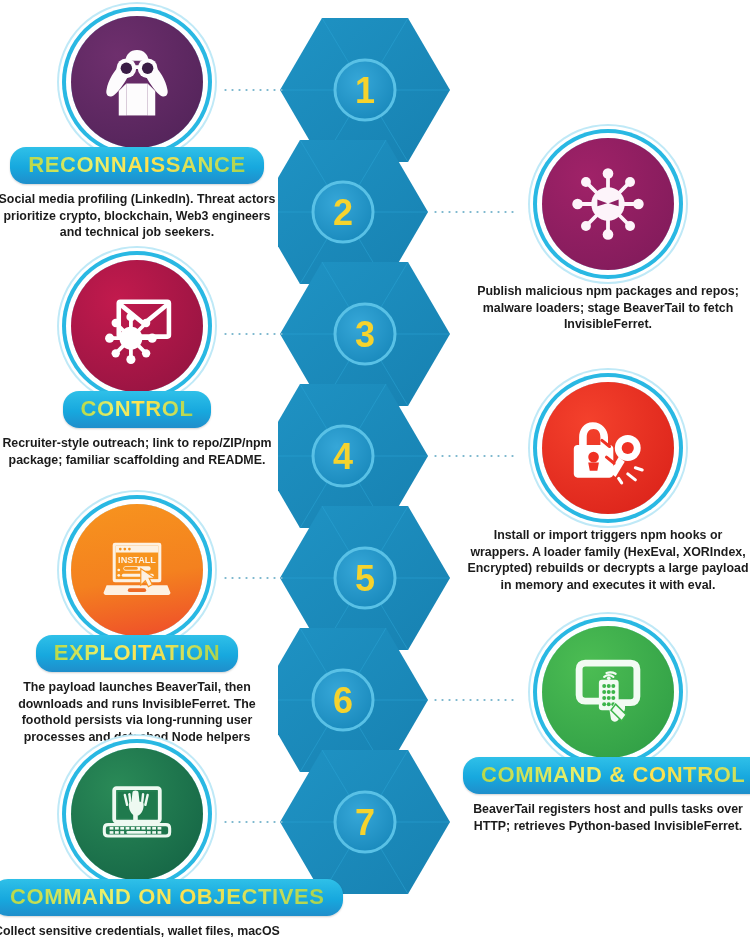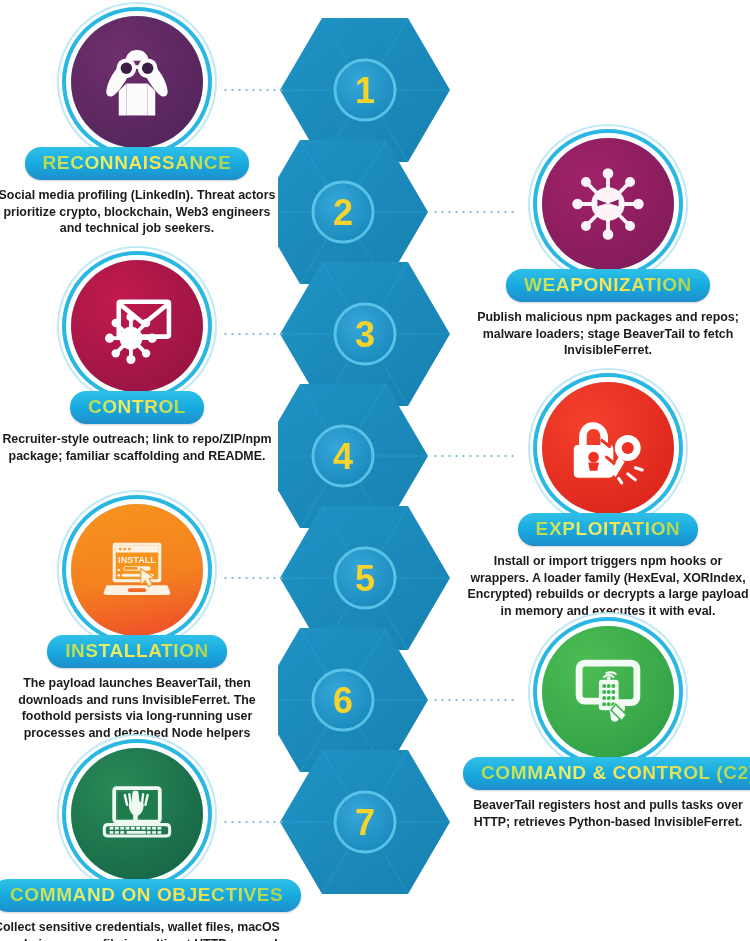--- a/index.html
+++ b/index.html
@@ -34,21 +34,21 @@
     position: relative;
     display: inline-block;
     margin-top: -7px;
     padding: 5px 18px 6px;
     border-radius: 16px;
     background: linear-gradient(180deg, #2fc0e8 0%, #17a8de 55%, #1f8ecb 100%);
     box-shadow: 0 1px 2px rgba(0,0,0,.18);
     z-index: 3;
   }
   .pill-text {
-    font-size: 19px; font-weight: 700; letter-spacing: .6px;
+    font-size: 22px; font-weight: 700; letter-spacing: .6px;
     font-family: "Liberation Sans", sans-serif;
     background: linear-gradient(90deg, #b9d94a 0%, #e8ef6b 30%, #ffe14f 55%, #cfe05a 80%, #a9d24e 100%);
     -webkit-background-clip: text; background-clip: text;
     -webkit-text-fill-color: transparent; color: #d8e45a;
     white-space: nowrap;
   }
   .desc {
     margin-top: 7px;
     font-size: 12.4px; line-height: 16.5px;
     font-weight: 700; color: #1b1b1b;
@@ -257,23 +257,20 @@
             <circle cx="79" cy="21" r="6.5"></circle>
               <circle cx="21" cy="79" r="6.5"></circle>
           </g>
           <g fill="#8e1f63">
             <path d="M36 44 L49 49 L36 53 z"></path>
             <path d="M64 44 L51 49 L64 53 z"></path>
           </g>
         </svg>
       </div>
     </div>
-    <div class="pill">
-      <span class="pill-text">WEAPONIZATION</span>
-    </div>
     <div class="desc">Publish malicious npm packages and repos; malware loaders; stage BeaverTail to fetch InvisibleFerret.</div>
   </div>
 
   <div class="stage left" style="top:256px;">
     <div class="badge-wrap">
       <div class="badge" style="background:radial-gradient(circle at 35% 30%, #c21a4d, #8f1340);">
         <svg viewBox="0 0 100 100">
           <g fill="none" stroke="#fff" stroke-width="6" stroke-linejoin="round">
             <rect x="26" y="18" width="66" height="46" rx="2"></rect>
             <polyline points="26,20 59,47 92,20"></polyline>
@@ -329,23 +326,20 @@
             <line x1="42" y1="40" x2="52" y2="48"></line>
             <line x1="48" y1="62" x2="58" y2="70"></line>
           </g>
           <g stroke="#fff" stroke-width="4" stroke-linecap="round">
             <line x1="76" y1="84" x2="86" y2="92"></line>
             <line x1="64" y1="90" x2="68" y2="96"></line>
             <line x1="86" y1="76" x2="95" y2="79"></line>
           </g>
         </svg>
       </div>
-    </div>
-    <div class="pill">
-      <span class="pill-text">EXPLOITATION</span>
     </div>
     <div class="desc">Install or import triggers npm hooks or wrappers. A loader family (HexEval, XORIndex, Encrypted) rebuilds or decrypts a large payload in memory and executes it with eval.</div>
   </div>
 
   <div class="stage left" style="top:500px;">
     <div class="badge-wrap">
       <div class="badge" style="background:linear-gradient(170deg, #f7941e 0%, #f4811f 55%, #ee4a2b 100%);justify-content:center;">
         <svg viewBox="0 0 100 100">
           <rect x="18" y="14" width="64" height="52" rx="3" fill="#fdf1e2"></rect>
           <rect x="22" y="18" width="56" height="44" fill="#f7941e"></rect>
@@ -363,21 +357,21 @@
               <circle cx="26" cy="50" r="1.8"></circle>
               <circle cx="26" cy="57" r="1.8"></circle>
             </g>
           <path d="M10 70 L90 70 L94 80 C94 82 92 83 90 83 L10 83 C8 83 6 82 6 80 Z" fill="#fdf1e2"></path>
           <rect x="38" y="74" width="24" height="5" rx="2.5" fill="#ee6a26"></rect>
           <path d="M55 48 L55 70 L61 64 L65 72 L70 69 L66 61 L74 61 Z" fill="#fdf1e2" stroke="#f7941e" stroke-width="1.5"></path>
         </svg>
       </div>
     </div>
     <div class="pill">
-      <span class="pill-text">INSTALLATION</span>
+      <span class="pill-text">EXPLOITATION</span>
     </div>
     <div class="desc">The payload launches BeaverTail, then downloads and runs InvisibleFerret. The foothold persists via long-running user processes and detached Node helpers</div>
   </div>
 
   <div class="stage right" style="top:622px;">
     <div class="badge" style="position:absolute; left:50%; top:4px; transform:translateX(-50%); background:radial-gradient(circle at 35% 30%, #4cbd53, #2c9a44);">
       <svg viewBox="0 0 100 100">
         <path d="M20 12 L80 12 C85 12 88 15 88 20 L88 56 C88 61 85 64 80 64 L66 64 L66 72 L54 62 L20 62 C15 62 12 59 12 54 L12 20 C12 15 15 12 20 12 Z" fill="none" stroke="#f2fbf3" stroke-width="9" stroke-linejoin="round"></path>
         <rect x="38" y="34" width="26" height="40" rx="4" fill="#f2fbf3"></rect>
         <g fill="#3cb54a">

